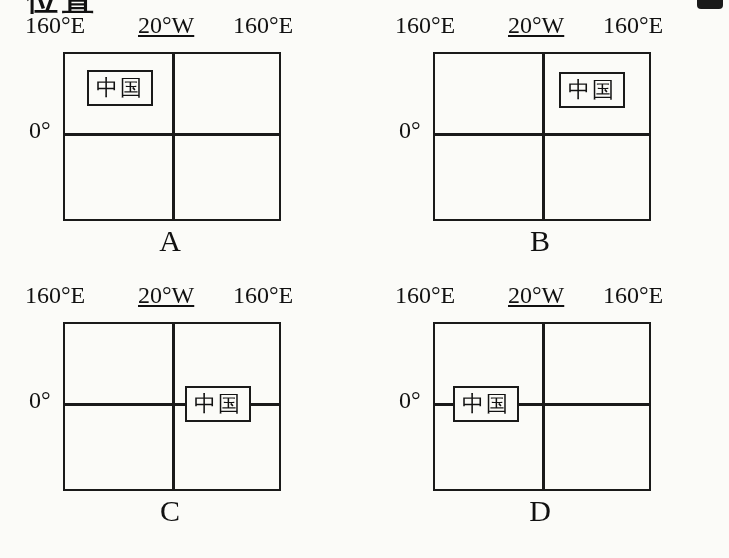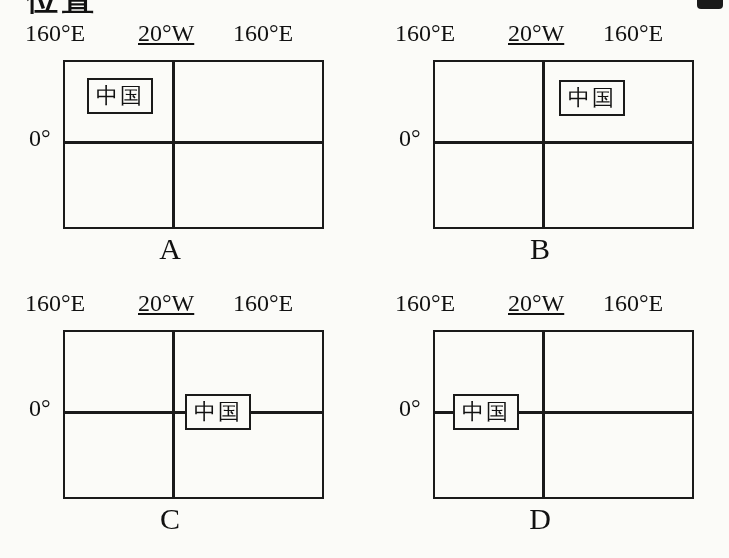--- a/index.html
+++ b/index.html
@@ -43,21 +43,20 @@
     width: 26px; height: 9px;
     background: #1a1a1a;
     border-radius: 0 0 4px 4px;
   }
 
   
   .panel {
     position: absolute;
     width: 345px;
     height: 265px;
-    margin-top: 8px;
   }
   .panel.pA { left: 15px;  top: 12px; }
   .panel.pB { left: 385px; top: 12px; }
   .panel.pC { left: 15px;  top: 282px; }
   .panel.pD { left: 385px; top: 282px; }
 
   .top-labels {
     position: absolute;
     left: 0; top: 0;
     width: 345px; height: 30px;
@@ -67,21 +66,20 @@
   .top-labels .lbl-left   { left: 10px; }
   .top-labels .lbl-center { left: 123px; text-decoration: underline; }
   .top-labels .lbl-right  { left: 218px; }
 
   .map {
     position: absolute;
     left: 48px; top: 40px;
     width: 214px; height: 165px;
     border: 2.5px solid #1a1a1a;
     background: transparent;
-    padding-left: 43px;
   }
   .vline {
     position: absolute;
     left: 107px; top: 0;
     width: 2.5px; height: 100%;
     background: #1a1a1a;
   }
   .hline {
     position: absolute;
     left: 0; top: 79px;

